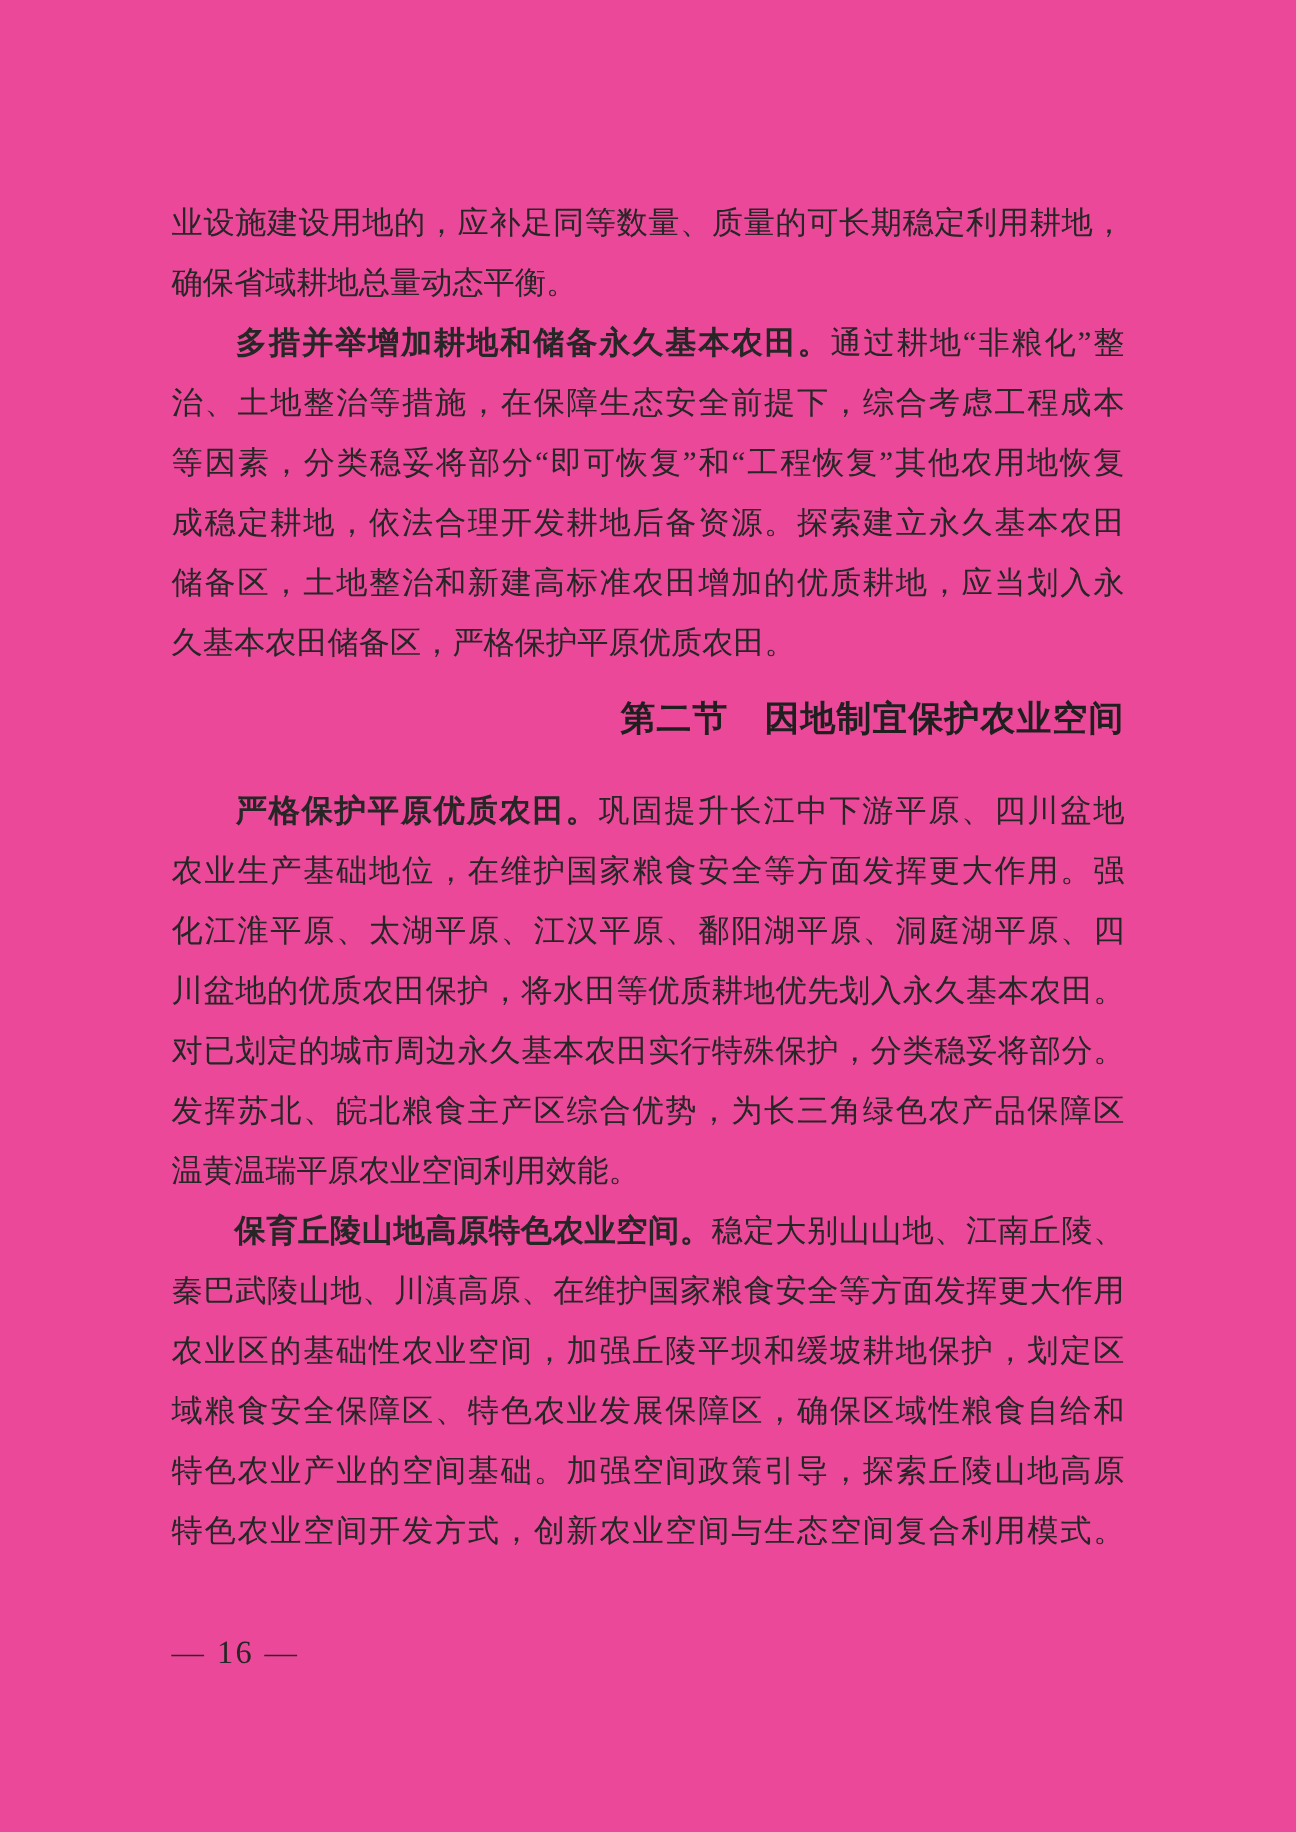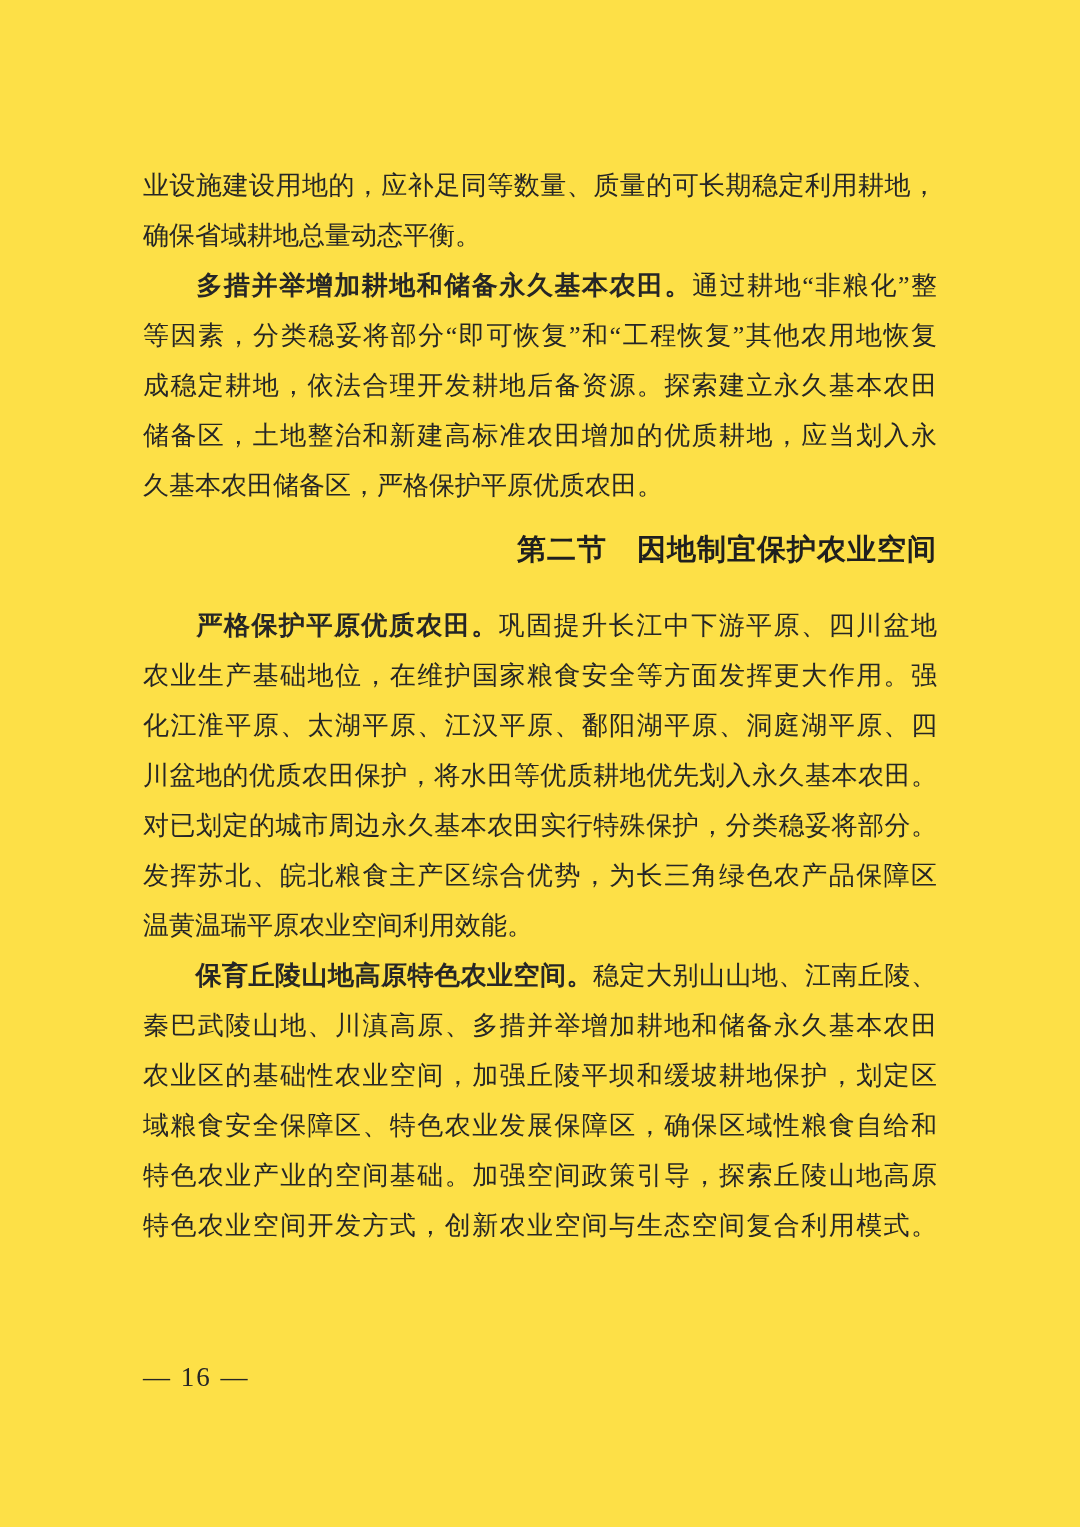--- a/index.html
+++ b/index.html
@@ -4,21 +4,21 @@
 <style>
   html, body { margin: 0; padding: 0; }
   body {
     width: 1080px; height: 1527px;
     background: #f4f4f4;
     font-family: "Liberation Serif", "DejaVu Serif", serif;
   }
   #page {
     position: relative;
     width: 1080px; height: 1527px;
-    background: #fde047;
+    background: #ec4899;
     overflow: hidden;
     color: #262626;
   }
   #content {
     position: absolute;
     left: 143px; top: 161px;
     width: 794px;
     font-size: 26px;
   }
   .paragraph { margin: 0; }
@@ -65,38 +65,39 @@
 <body>
 
 <div id="page">
   <div id="content">
       <div class="paragraph">
         <div class="line fill"><span>业设施建设用地的，应补足同等数量、质量的可长期稳定利用耕地，</span></div>
         <div class="line"><span>确保省域耕地总量动态平衡。</span></div>
       </div>
       <div class="paragraph">
         <div class="line fill"><span class="indent"></span><span class="lead">多措并举增加耕地和储备永久基本农田。</span><span>通过耕地“非粮化”整</span></div>
+        <div class="line fill"><span>治、土地整治等措施，在保障生态安全前提下，综合考虑工程成本</span></div>
         <div class="line fill"><span>等因素，分类稳妥将部分“即可恢复”和“工程恢复”其他农用地恢复</span></div>
         <div class="line fill"><span>成稳定耕地，依法合理开发耕地后备资源。探索建立永久基本农田</span></div>
         <div class="line fill"><span>储备区，土地整治和新建高标准农田增加的优质耕地，应当划入永</span></div>
         <div class="line"><span>久基本农田储备区，严格保护平原优质农田。</span></div>
       </div>
       <div class="heading">第二节　因地制宜保护农业空间</div>
       <div class="paragraph">
         <div class="line fill"><span class="indent"></span><span class="lead">严格保护平原优质农田。</span><span>巩固提升长江中下游平原、四川盆地</span></div>
         <div class="line fill"><span>农业生产基础地位，在维护国家粮食安全等方面发挥更大作用。强</span></div>
         <div class="line fill"><span>化江淮平原、太湖平原、江汉平原、鄱阳湖平原、洞庭湖平原、四</span></div>
         <div class="line fill"><span>川盆地的优质农田保护，将水田等优质耕地优先划入永久基本农田。</span></div>
         <div class="line fill"><span>对已划定的城市周边永久基本农田实行特殊保护，分类稳妥将部分。</span></div>
         <div class="line fill"><span>发挥苏北、皖北粮食主产区综合优势，为长三角绿色农产品保障区</span></div>
         <div class="line"><span>温黄温瑞平原农业空间利用效能。</span></div>
       </div>
       <div class="paragraph">
         <div class="line fill"><span class="indent"></span><span class="lead">保育丘陵山地高原特色农业空间。</span><span>稳定大别山山地、江南丘陵、</span></div>
-        <div class="line fill"><span>秦巴武陵山地、川滇高原、多措并举增加耕地和储备永久基本农田</span></div>
+        <div class="line fill"><span>秦巴武陵山地、川滇高原、在维护国家粮食安全等方面发挥更大作用</span></div>
         <div class="line fill"><span>农业区的基础性农业空间，加强丘陵平坝和缓坡耕地保护，划定区</span></div>
         <div class="line fill"><span>域粮食安全保障区、特色农业发展保障区，确保区域性粮食自给和</span></div>
         <div class="line fill"><span>特色农业产业的空间基础。加强空间政策引导，探索丘陵山地高原</span></div>
         <div class="line fill"><span>特色农业空间开发方式，创新农业空间与生态空间复合利用模式。</span></div>
       </div>
     </div>
   <div id="footer">
     <span>— 16 —</span>
   </div>
 </div>

